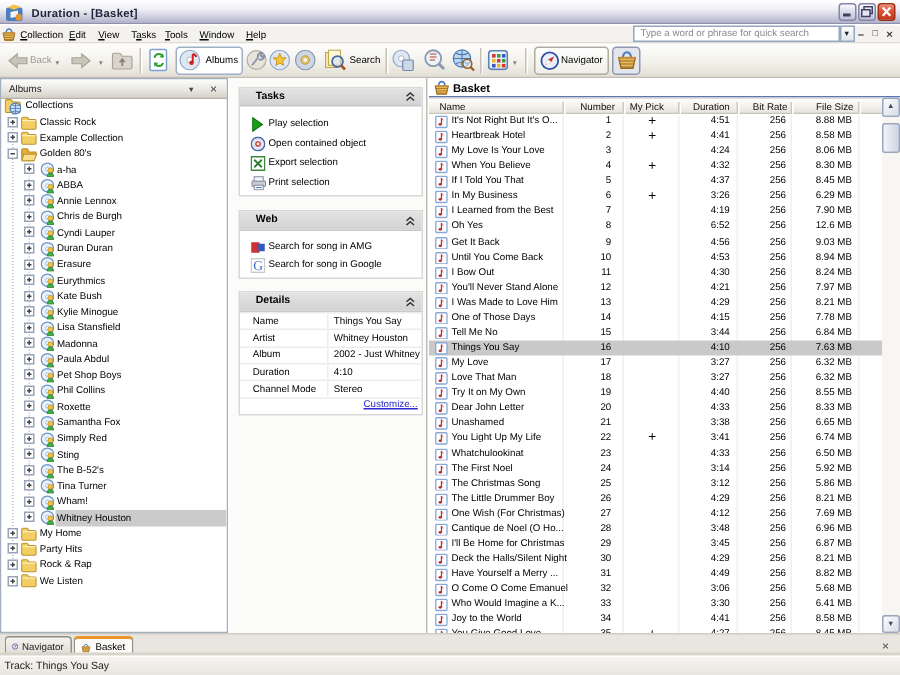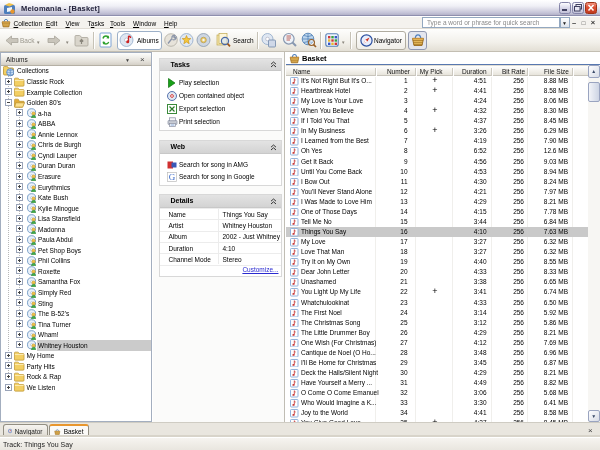--- a/index.html
+++ b/index.html
@@ -62,21 +62,21 @@
 </style></head><body>
 <div id="title" class="abs">
 <div class="abs" style="left:3px;top:1.5px;">
       <svg width="13" height="13" viewBox="0 0 13 13">
         <rect x="1" y="3" width="11" height="9" rx="1.5" fill="#4d7ebd"></rect>
         <path d="M2 3 L6 1 L11 2.5 L6.5 4.5 Z" fill="#f0c14b"></path>
         <path d="M4 6 L9 5 L9 9 L4 10 Z" fill="#f4f6f8"></path>
         <circle cx="9.5" cy="9.5" r="2.2" fill="#e8962e"></circle>
       </svg>
     </div>
-<div class="abs txt">Melomania - [Basket]</div>
+<div class="abs txt">Duration - [Basket]</div>
 <div class="abs winbtn" style="left:558.5px;">
       <div style="margin-top:6px;margin-left:2.5px;width:5px;height:2px;background:#404060;"></div>
     </div>
 <div class="abs winbtn" style="left:571.5px;">
       <svg width="10" height="9.5" viewBox="0 0 10 9.5">
         <rect x="3" y="1.5" width="5.5" height="4.5" fill="none" stroke="#404060" stroke-width="1"></rect>
         <rect x="1.5" y="3.5" width="5.5" height="4.5" fill="#e6e5f2" stroke="#404060" stroke-width="1"></rect>
       </svg>
     </div>
 <div class="abs winbtn close" style="left:585px;">

